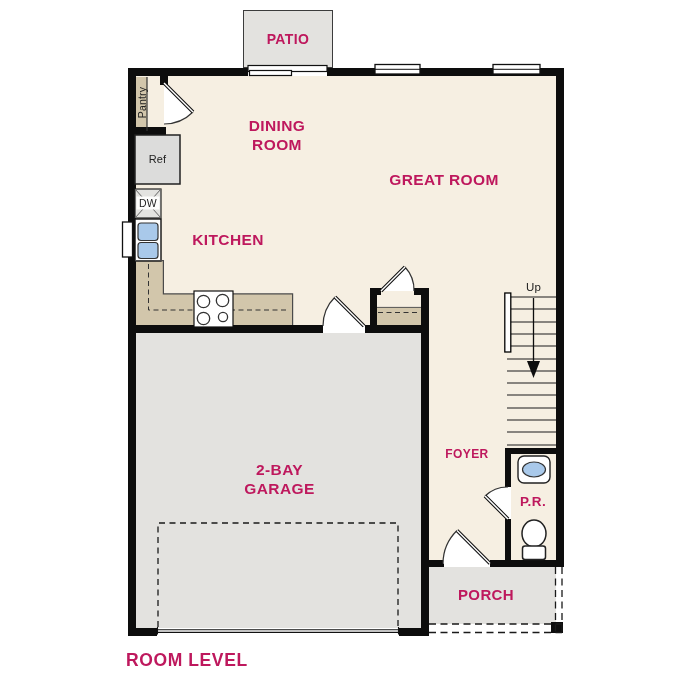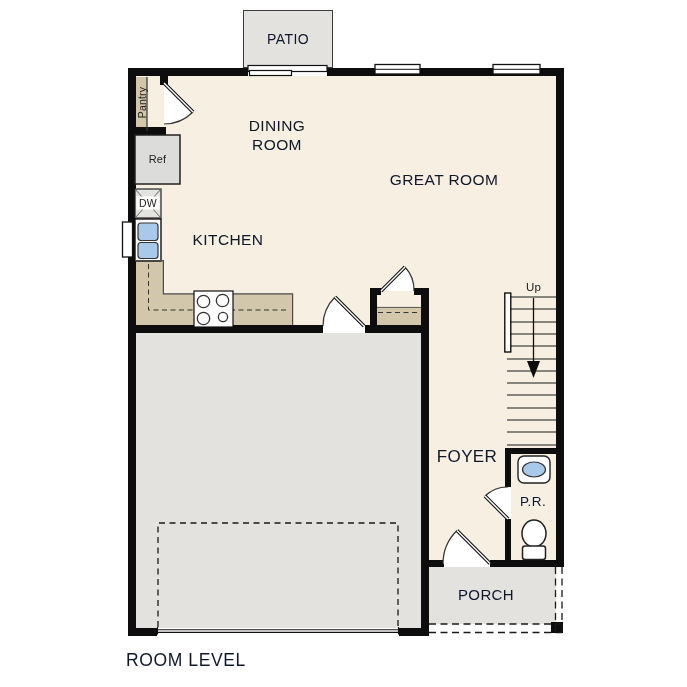--- a/index.html
+++ b/index.html
@@ -4,30 +4,30 @@
 <style>
   html,body{margin:0;padding:0;background:#fff;}
   #plan{position:relative;width:687px;height:687px;background:#ffffff;overflow:hidden;
         font-family:"Liberation Sans",sans-serif;}
   .fill{position:absolute;}
   .floor{background:#f6efe2;}
   .concrete{background:#e3e2df;}
   .tan{background:#d2c6ab;}
   .wall{position:absolute;background:#0d0d0d;}
   #linework{position:absolute;left:0;top:0;pointer-events:none;}
-  .lbl{position:absolute;color:#0f172a;font-weight:normal;text-align:center;
+  .lbl{position:absolute;color:#be185d;font-weight:bold;text-align:center;
        letter-spacing:.4px;line-height:1.22;}
   .lbl-room{font-size:15.5px;}
   .lbl-sm{font-weight:normal;letter-spacing:.2px;color:#222;}
   #patio-label{left:243px;top:31px;width:90px;font-size:14px;}
   #dining-label{left:231px;top:117px;width:92px;}
   #great-label{left:364px;top:171px;width:160px;}
   #kitchen-label{left:168px;top:231px;width:120px;}
   #garage-label{left:229px;top:461px;width:101px;}
-  #foyer-label{left:427px;top:447px;width:80px;font-size:17px;}
+  #foyer-label{left:427px;top:447px;width:80px;font-size:12px;}
   #pr-label{left:511px;top:494px;width:44px;font-size:13.5px;}
   #porch-label{left:446px;top:586px;width:80px;font-size:15px;}
   #main-level-label{left:126px;top:650px;width:180px;font-size:17.5px;text-align:left;letter-spacing:.6px;}
   #pantry-label{left:121px;top:96px;width:42px;height:13px;font-size:10.5px;
      transform:rotate(-90deg);transform-origin:center;text-align:center;}
   #ref-label{left:135px;top:153px;width:45px;font-size:11px;text-align:center;}
   #dw-label{left:135px;top:196.5px;width:26px;font-size:10.5px;}
   #up-label{left:518px;top:280px;width:31px;font-size:11.5px;}
   #patio-box{left:243px;top:10px;width:90px;height:58px;border:1.5px solid #3c3c3c;box-sizing:border-box;}
 </style>
@@ -198,20 +198,21 @@
       <line x1="562" y1="567" x2="562" y2="633"></line>
       <line x1="429" y1="624" x2="562" y2="624"></line>
       <line x1="429" y1="632.5" x2="562" y2="632.5"></line>
     </g>
   </svg>
 
   <div class="lbl" id="patio-label">PATIO</div>
   <div class="lbl lbl-room" id="dining-label">DINING ROOM</div>
   <div class="lbl lbl-room" id="great-label">GREAT ROOM</div>
   <div class="lbl lbl-room" id="kitchen-label">KITCHEN</div>
+  <div class="lbl lbl-room" id="garage-label">2-BAY GARAGE</div>
   <div class="lbl" id="foyer-label">FOYER</div>
   <div class="lbl" id="pr-label">P.R.</div>
   <div class="lbl" id="porch-label">PORCH</div>
   <div class="lbl" id="main-level-label">ROOM LEVEL</div>
   <div class="lbl lbl-sm" id="pantry-label">Pantry</div>
   <div class="lbl lbl-sm" id="ref-label">Ref</div>
   <div class="lbl lbl-sm" id="dw-label">DW</div>
   <div class="lbl lbl-sm" id="up-label">Up</div>
 </div>
 

